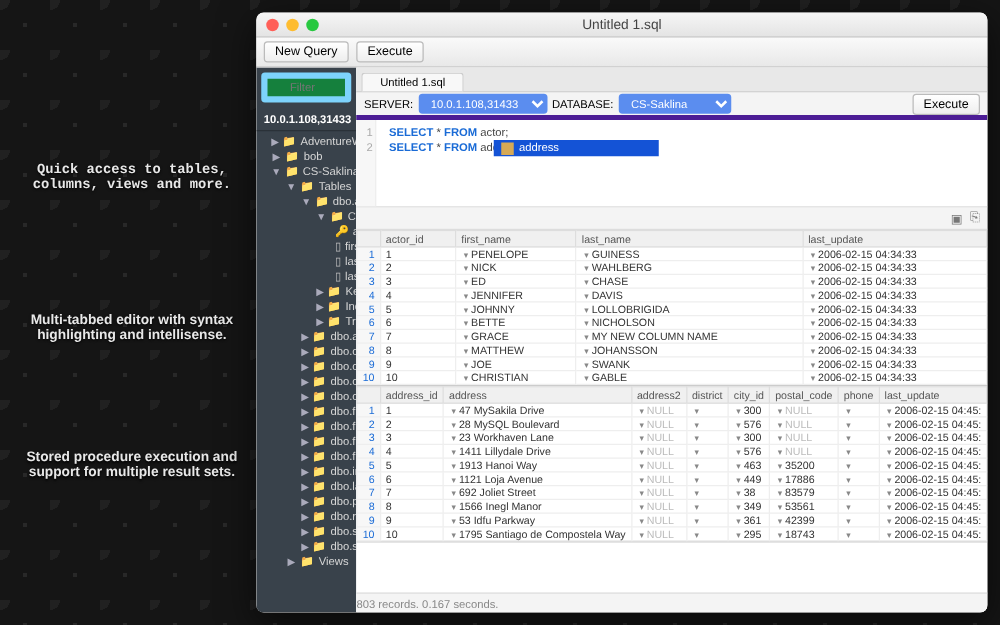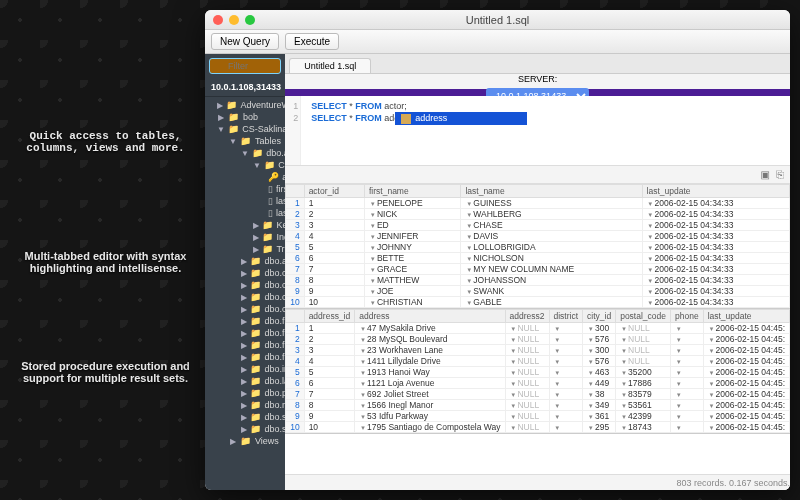--- a/index.html
+++ b/index.html
@@ -16,57 +16,57 @@
 .tl { width: 10px; height: 10px; border-radius: 50%; }
 .tl.r { background: #ff5f57; } .tl.y { background: #febc2e; } .tl.g { background: #28c840; }
 .title { position: absolute; left: 0; right: 0; text-align: center; font-size: 11px; color: #444; }
 
 .toolbar { height: 24px; background: linear-gradient(#fafafa,#e8e8e8); border-bottom: 1px solid #c9c9c9; display: flex; align-items: center; padding: 0 6px; gap: 6px; }
 .btn { background: linear-gradient(#fff,#eee); border: 1px solid #bbb; border-radius: 3px; padding: 2px 8px; font-size: 10px; cursor: pointer; }
 
 .content { flex: 1; display: flex; overflow: hidden; }
 .sidebar { width: 160px; background: #39424b; color: #d6d6d6; overflow-y: auto; font-size: 9px; }
 .search { padding: 4px; }
-.search input { width: 100%; background: #a16207; border: 1px solid #7dd3fc; border-radius: 3px; padding: 2px 6px 2px 18px; color: #ccc; font-size: 9px; }
+.search input { width: 100%; background: #15803d; border: 5px solid #7dd3fc; border-radius: 3px; padding: 2px 6px 2px 18px; color: #ccc; font-size: 9px; }
 .conn { padding: 4px 6px; border-bottom: 1px solid #2a3138; }
 .conn .ip { font-weight: bold; color: #fff; font-size: 9px; }
 .conn .srv { color: #9aa3ab; font-size: 8px; }
 .tree { padding: 2px 0; }
 .node { display: flex; align-items: center; padding: 1px 4px; white-space: nowrap; overflow: hidden; cursor: pointer; }
 .arrow { width: 8px; color: #aab; font-size: 8px; text-align: center; }
 .ico { width: 12px; margin: 0 3px; text-align: center; }
 .fico { color: #5b93d6; }
 .yico { color: #d6a955; }
 .cico { color: #bbb; }
 .indent1 { padding-left: 12px; } .indent2 { padding-left: 24px; } .indent3 { padding-left: 36px; } .indent4 { padding-left: 48px; } .indent5 { padding-left: 60px; }
 
 .main { flex: 1; display: flex; flex-direction: column; background: #fff; }
 .tabbar { height: 20px; background: #e8e8e8; border-bottom: 1px solid #ccc; display: flex; align-items: flex-end; padding-left: 4px; }
 .tab { background: #f8f8f8; border: 1px solid #ccc; border-bottom: none; border-radius: 3px 3px 0 0; padding: 2px 14px; font-size: 9px; }
-.srvbar { height: 22px; background: #f4f4f4; border-bottom: 7px solid #4c1d95; display: flex; align-items: center; padding: 0 6px; gap: 4px; font-size: 9px; flex-direction: column; }
+.srvbar { height: 22px; background: #f4f4f4; border-bottom: 4px solid #4c1d95; display: flex; align-items: center; padding: 0 6px; gap: 4px; font-size: 9px; }
 .sel { background: #5b8def; color: #fff; border: none; border-radius: 3px; padding: 2px 6px; font-size: 9px; min-width: 90px; }
 .exec-btn { margin-left: auto; }
 .editor { height: 70px; background: #fff; padding: 4px 6px; font-family: Menlo, monospace; font-size: 9px; position: relative; border-bottom: 1px solid #ddd; }
 .gutter { position: absolute; left: 0; top: 0; bottom: 0; width: 16px; background: #f7f7f7; border-right: 1px solid #eee; padding-top: 4px; color: #aaa; text-align: right; padding-right: 2px; line-height: 12px; }
 .code { margin-left: 20px; line-height: 12px; }
 .kw { color: #1a6bd6; font-weight: bold; }
 .tok { color: #444; }
 .autocomplete { position: absolute; left: 110px; top: 16px; background: #1453d6; color: #fff; padding: 1px 80px 1px 6px; font-size: 9px; }
 .ac-ico { display: inline-block; width: 10px; height: 10px; background: #d6a955; margin-right: 4px; vertical-align: middle; }
 
 .res-tools { height: 18px; background: #f4f4f4; border-bottom: 1px solid #ddd; display: flex; justify-content: flex-end; align-items: center; padding: 0 6px; gap: 6px; color: #777; }
 .grids { flex: 1; overflow: auto; }
 .grid { border-bottom: 1px solid #ccc; }
 .grid table { border-collapse: collapse; width: 100%; font-size: 8.5px; }
 .grid th { background: #f0f0f0; border: 1px solid #ddd; padding: 1px 4px; text-align: left; font-weight: normal; color: #555; white-space: nowrap; }
 .grid td { border: 1px solid #eee; padding: 0 4px; white-space: nowrap; color: #333; }
 .grid td.rownum { background: #f7f7f7; color: #1a6bd6; text-align: right; width: 14px; }
 .grid td.null { color: #bbb; }
 .dd { color: #888; font-size: 7px; padding-left: 2px; }
-.status { height: 16px; background: #f4f4f4; border-top: 1px solid #ddd; text-align: right; font-size: 9px; color: #888; line-height: 16px; }
+.status { height: 16px; background: #f4f4f4; border-top: 1px solid #ddd; text-align: left; font-size: 9px; color: #888; line-height: 16px; }
 </style>
 </head>
 <body>
 
 <div class="bg-pattern"></div>
 <div class="promo promo1">Quick access to tables, columns, views and more.</div>
 <div class="promo promo2">Multi-tabbed editor with syntax highlighting and intellisense.</div>
 <div class="promo promo3">Stored procedure execution and support for multiple result sets.</div>
 
 <div class="window">

